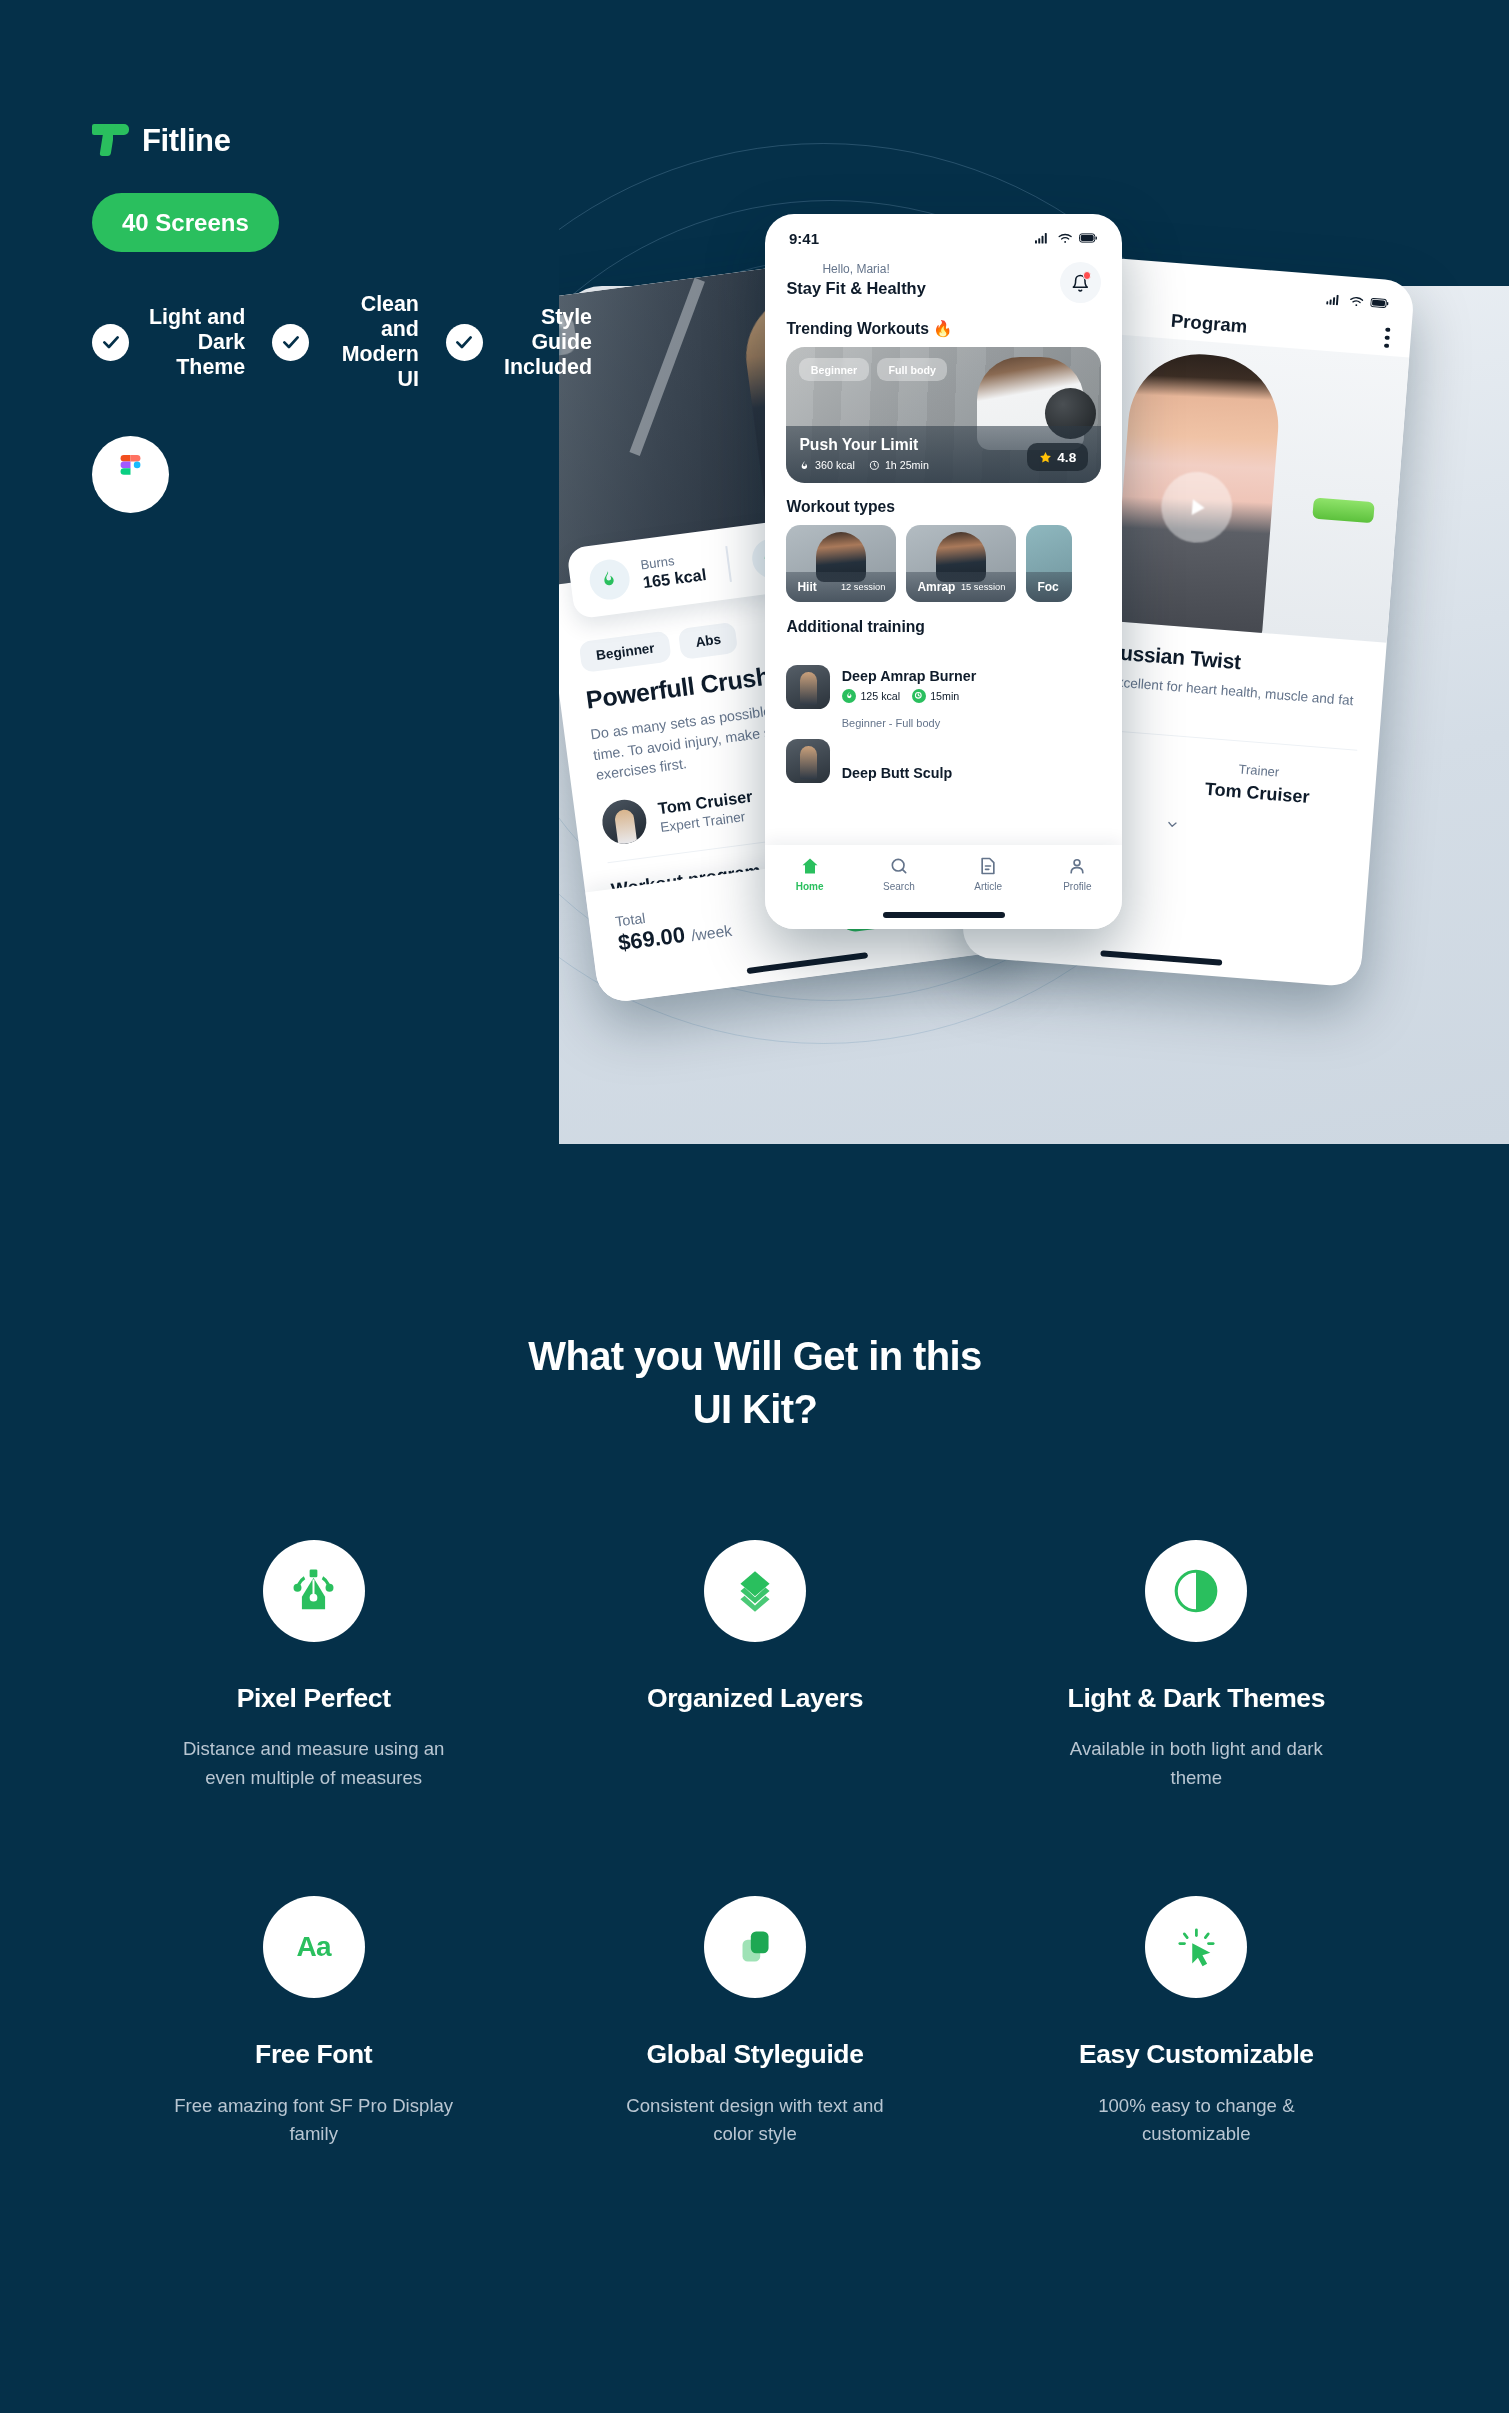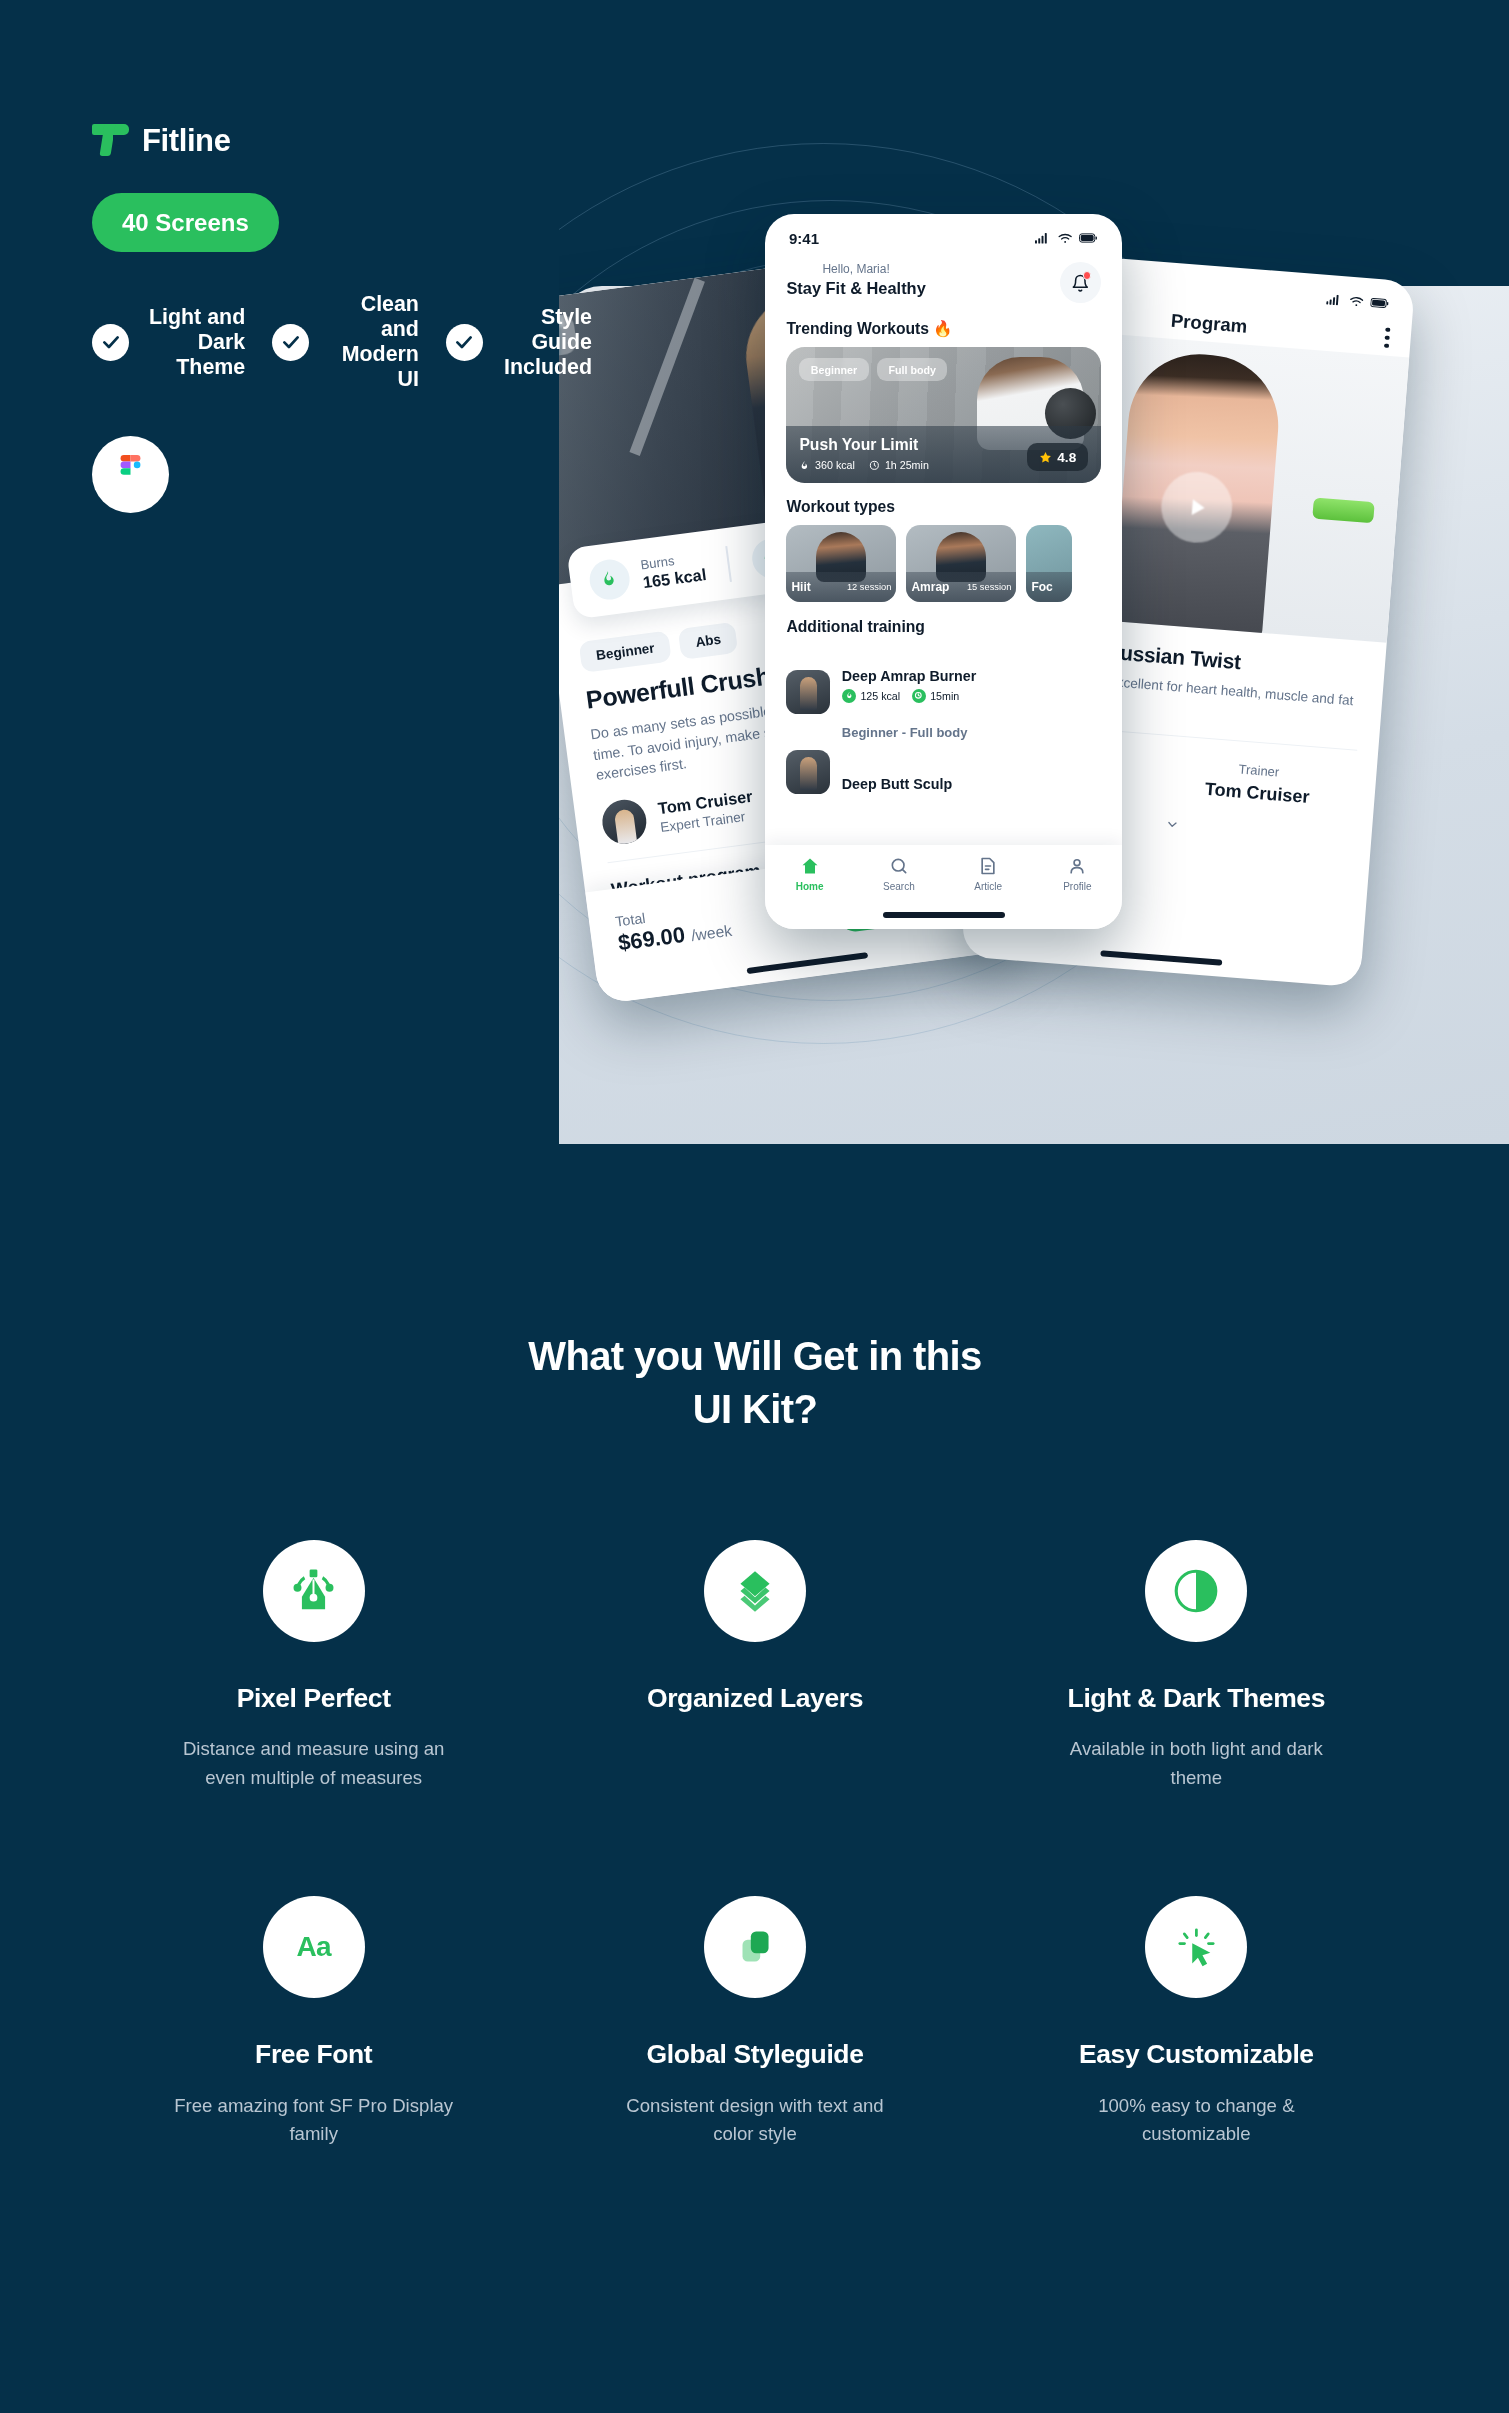--- a/index.html
+++ b/index.html
@@ -238,35 +238,35 @@
   }
   .wt-card.c3 { background:linear-gradient(160deg,#8fb8bf,#6f939c); width:46px; }
   .wt-card .person {
     position:absolute; left:50%; top:7.1px; transform:translateX(-50%);
     width:50px; height:50px; border-radius:27px 27px 8.6px 8.6px;
     background:linear-gradient(175deg,#3a2d26 0%,#a9795a 30%,#24303c 62%,#1b242d 100%);
   }
   .wt-foot {
     position:absolute; left:0; right:0; bottom:0; height:30px;
     background:linear-gradient(180deg,rgba(58,70,82,.45),rgba(58,70,82,.82));
-    display:flex; align-items:center; padding:0 5px;
+    display:flex; align-items:center; padding:0 11px;
   }
   .wt-name { font-size:12px; font-weight:bold; color:#fff; }
   .wt-sess { margin-left:auto; font-size:9.3px; color:#fff; }
   .add-row { display:flex; align-items:center; gap:11.4px; padding:0 21.4px; margin-bottom:10px; }
   .add-thumb { width:44px; height:44px; border-radius:11.4px; flex:0 0 auto;
     background:linear-gradient(160deg,#565f68,#2a323a); position:relative; overflow:hidden; }
   .add-thumb:after{content:"";position:absolute;left:13.6px;top:7.1px;width:17px;height:33px;
     background:linear-gradient(180deg,#c9a07b,#303a46);border-radius:8.6px 8.6px 2.1px 2.1px;}
   .add-title { font-size:14.3px; font-weight:bold; color:#0E1B2A;margin-top:24px; }
   .add-meta { display:flex; gap:11.4px; margin-top:4.3px; }
   .add-m { display:flex; align-items:center; gap:4.3px; font-size:10.7px; color:#0E1B2A; }
   .mini-ico { width:14.3px; height:14.3px; border-radius:50%; background:#2ABF5E;
     display:flex;align-items:center;justify-content:center;flex:0 0 auto;}
-  .add-tag { font-size:13px; color:#64748B; margin-top:22px;font-weight:bold; }
+  .add-tag { font-size:11px; color:#64748B; margin-top:14px; }
   .tabbar {
     position:absolute; left:0; bottom:0; width:100%; height:84px; background:#fff;
     display:flex; align-items:flex-start; padding-top:11.4px;
     box-shadow:0 -4.3px 15.7px rgba(10,35,55,.07);
   }
   .tab { flex:1; display:flex; flex-direction:column; align-items:center; gap:5px; }
   .tab-lbl { font-size:10px; color:#64748B; }
   .tab.active .tab-lbl { color:#2ABF5E; font-weight:bold; }
 
   

